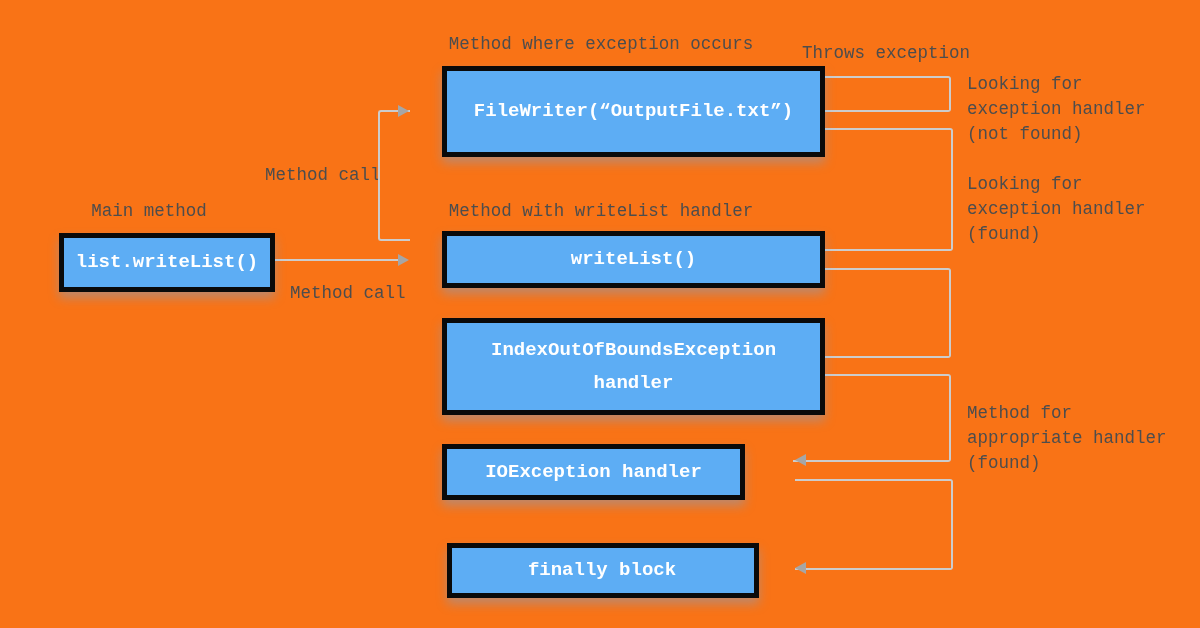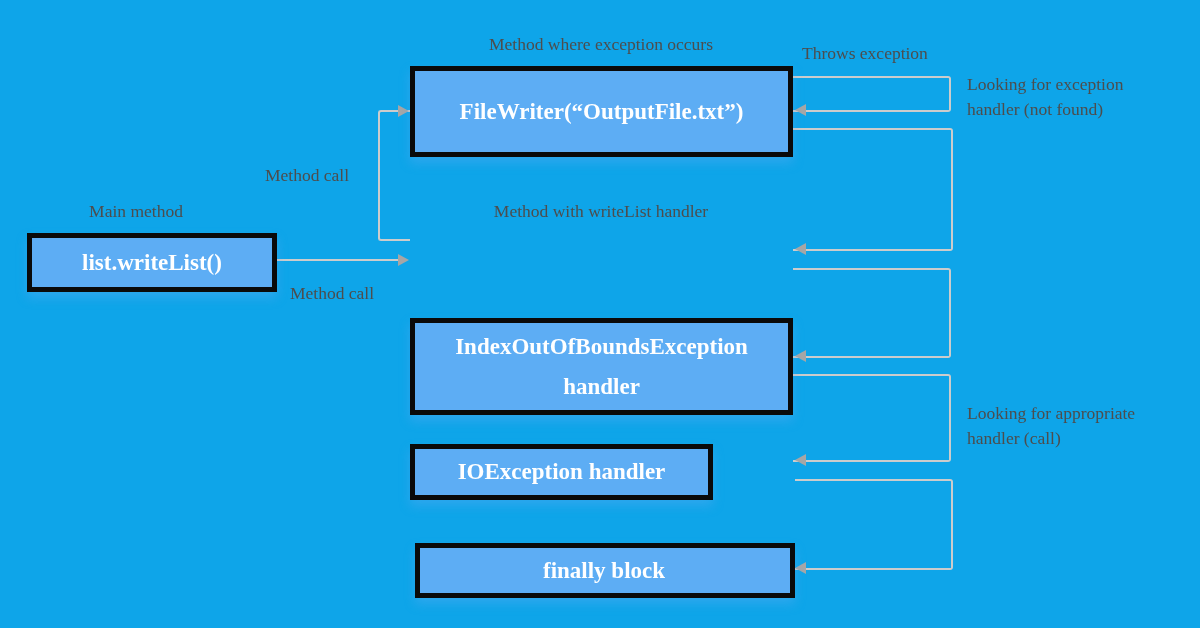--- a/index.html
+++ b/index.html
@@ -7,37 +7,38 @@
     --box-border:#0a0a0a;
     --box-text:#ffffff;
     --line:#cccccc;
     --arrow:#a6a6a6;
     --label:#4d4d4d;
   }
   html,body{margin:0;padding:0;background:#ffffff;}
   #canvas{
     position:relative;
     width:1200px;height:628px;
-    background:#0ea5e9;
-    font-family:Liberation Serif, serif;
+    background:#f97316;
+    font-family:Liberation Mono, monospace;
     overflow:hidden;
   }
   .box{
     position:absolute;
     background:var(--box-fill);
     border:5px solid var(--box-border);
     box-shadow:0 6px 10px rgba(95,172,245,0.38);
     display:flex;align-items:center;justify-content:center;
     color:var(--box-text);
     font-weight:700;
-    font-size:23px;
+    font-size:19px;
     text-align:center;
     box-sizing:border-box;
     line-height:1.7;
     padding:0 14px;
+    margin-left:32px;
   }
   .lbl{
     position:absolute;
     color:var(--label);
     font-size:17.5px;
     line-height:1.42;
     white-space:nowrap;
   }
   .lbl.wrap{white-space:normal;}
   .lbl.center{text-align:center;}
@@ -73,33 +74,34 @@
 </style>
 </head>
 <body>
 
 <div id="canvas">
 
   <div class="lbl center" style="left:409px;top:32px;width:384px;">Method where exception occurs</div>
 
   <div class="lbl" style="left:802px;top:41px;">Throws exception</div>
 
-  <div class="lbl center" style="left:14px;top:199px;width:244px;">Main method</div>
+  <div class="lbl center" style="left:27px;top:199px;width:244px;">Main method</div>
 
   <div class="lbl center" style="left:409px;top:199px;width:384px;">Method with writeList handler</div>
 
   <div class="lbl" style="left:265px;top:163px;">Method call</div>
 
   <div class="lbl" style="left:290px;top:281px;">Method call</div>
 
   <div class="lbl wrap" style="left:967px;top:72px;width:200px;">Looking for exception handler (not found)</div>
 
+  <div class="lbl wrap" style="left:967px;top:172px;width:200px;">Looking for exception handler (found)</div>
 
 
-  <div class="lbl wrap" style="left:967px;top:401px;width:210px;">Looking for appropriate handler (call)</div>
+  <div class="lbl wrap" style="left:967px;top:401px;width:210px;">Method for appropriate handler (found)</div>
 
   <div class="hline" style="left:269px;top:259px;width:132px;"></div>
   <div class="arr right" style="left:398px;top:254px;"></div>
 
   <div class="cshape" style="left:378px;top:110px;width:32px;height:131px;"></div>
   <div class="arr right" style="left:398px;top:105px;"></div>
 
   <div class="bracket" style="left:793px;top:76px;width:158px;height:36px;"></div>
   <div class="arr left" style="left:795px;top:104px;"></div>
 
@@ -108,34 +110,37 @@
 
   <div class="bracket" style="left:793px;top:268px;width:158px;height:90px;"></div>
   <div class="arr left" style="left:795px;top:350px;"></div>
 
   <div class="bracket" style="left:793px;top:374px;width:158px;height:88px;"></div>
   <div class="arr left" style="left:795px;top:454px;"></div>
 
   <div class="bracket" style="left:795px;top:479px;width:158px;height:91px;"></div>
   <div class="arr left" style="left:795px;top:562px;"></div>
 
-  <div class="box" style="left:27px;top:233px;width:250px;height:59px;">
+  <div class="box" style="left:27px;top:233px;width:216px;height:59px;">
     <span>list.writeList()</span>
   </div>
 
   <div class="box" style="left:410px;top:66px;width:383px;height:91px;">
     <span>FileWriter(“OutputFile.txt”)</span>
   </div>
 
+  <div class="box" style="left:410px;top:231px;width:383px;height:57px;">
+    <span>writeList()</span>
+  </div>
 
   <div class="box" style="left:410px;top:318px;width:383px;height:97px;padding:0 74px;">
     <span>IndexOutOfBoundsException handler</span>
   </div>
 
   <div class="box" style="left:410px;top:444px;width:303px;height:56px;">
     <span>IOException handler</span>
   </div>
 
-  <div class="box" style="left:415px;top:543px;width:380px;height:55px;padding-left:12px;">
+  <div class="box" style="left:415px;top:543px;width:312px;height:55px;padding-left:12px;">
     <span>finally block</span>
   </div>
 
 </div>
 
 </body></html>

